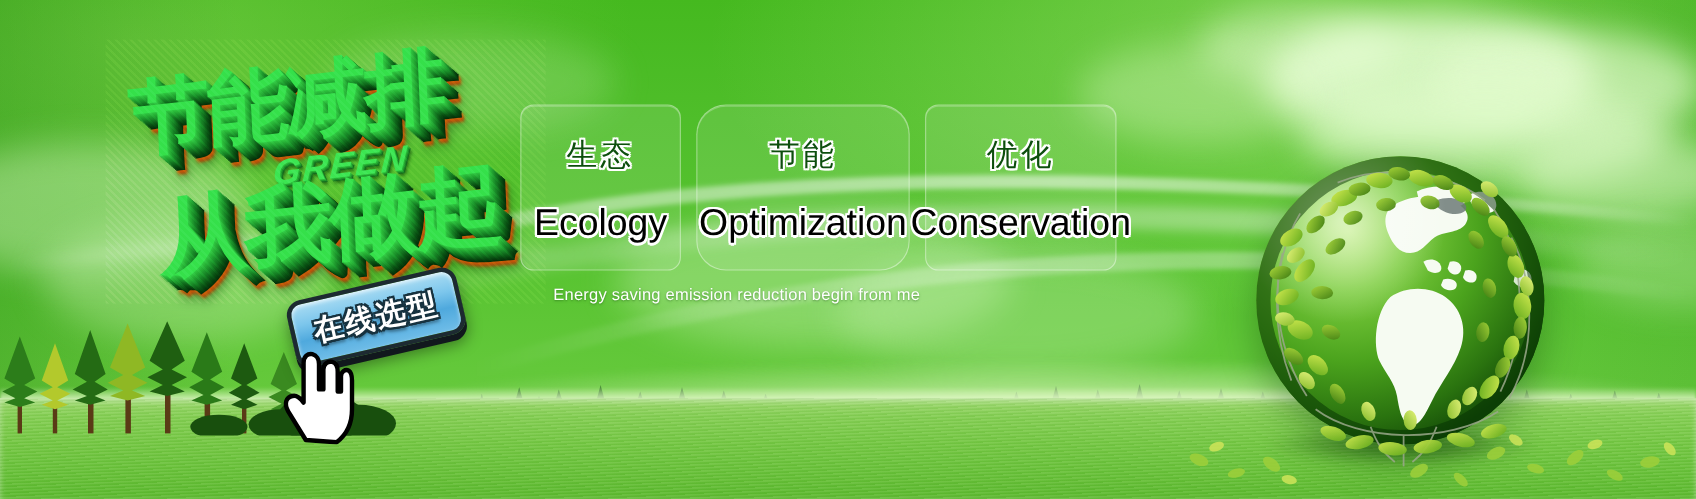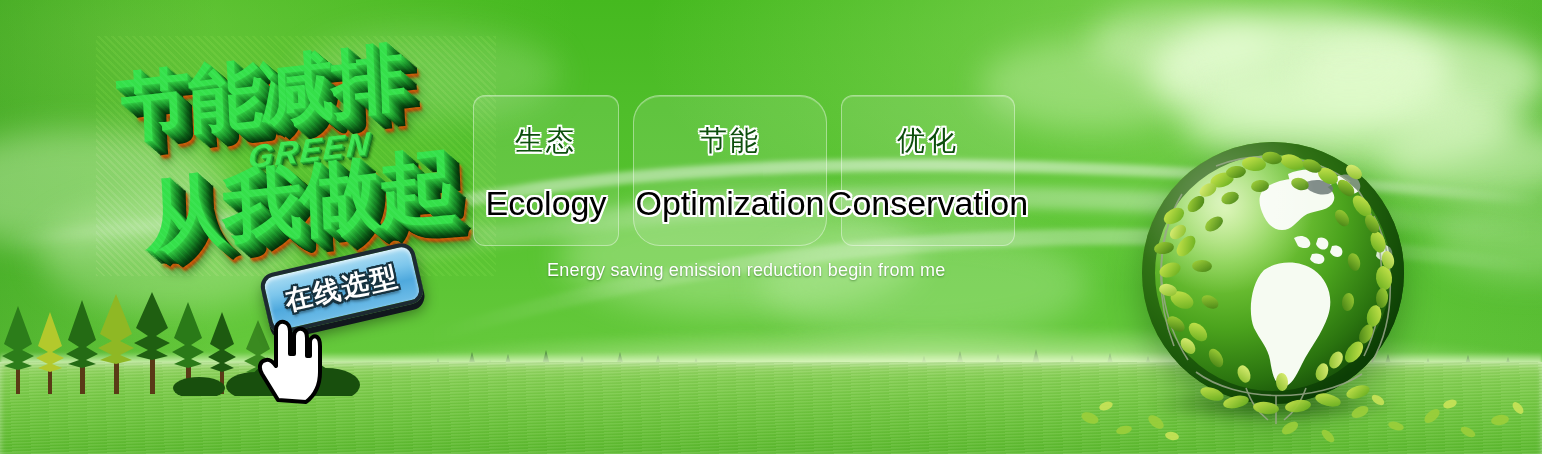--- a/index.html
+++ b/index.html
@@ -197,24 +197,23 @@
     font-size:34px; font-weight:400; color:#000000; margin-top:24px; letter-spacing:0px;
     text-shadow:
       -1.8px -1.8px 0 #fff, 1.8px -1.8px 0 #fff, -1.8px 1.8px 0 #fff, 1.8px 1.8px 0 #fff,
       0 -2px 0 #fff, 0 2px 0 #fff, -2px 0 0 #fff, 2px 0 0 #fff;
     text-align: center;
   }
 
   
   .subtitle{
     position:absolute; left:503px; top:260px;
-    font-size:18px; color:#ffffff; letter-spacing:.2px;
+    font-size:15px; color:#ffffff; letter-spacing:.2px;
     text-shadow:0 1px 2px rgba(30,90,20,.55);
     white-space:nowrap;
-    margin-left:44px;
   }
 
   
   .leaves-fall{ position:absolute; left:1060px; top:300px; width:480px; height:150px; pointer-events:none; }
 </style>
 </head>
 <body>
 
 <div class="banner">
 

